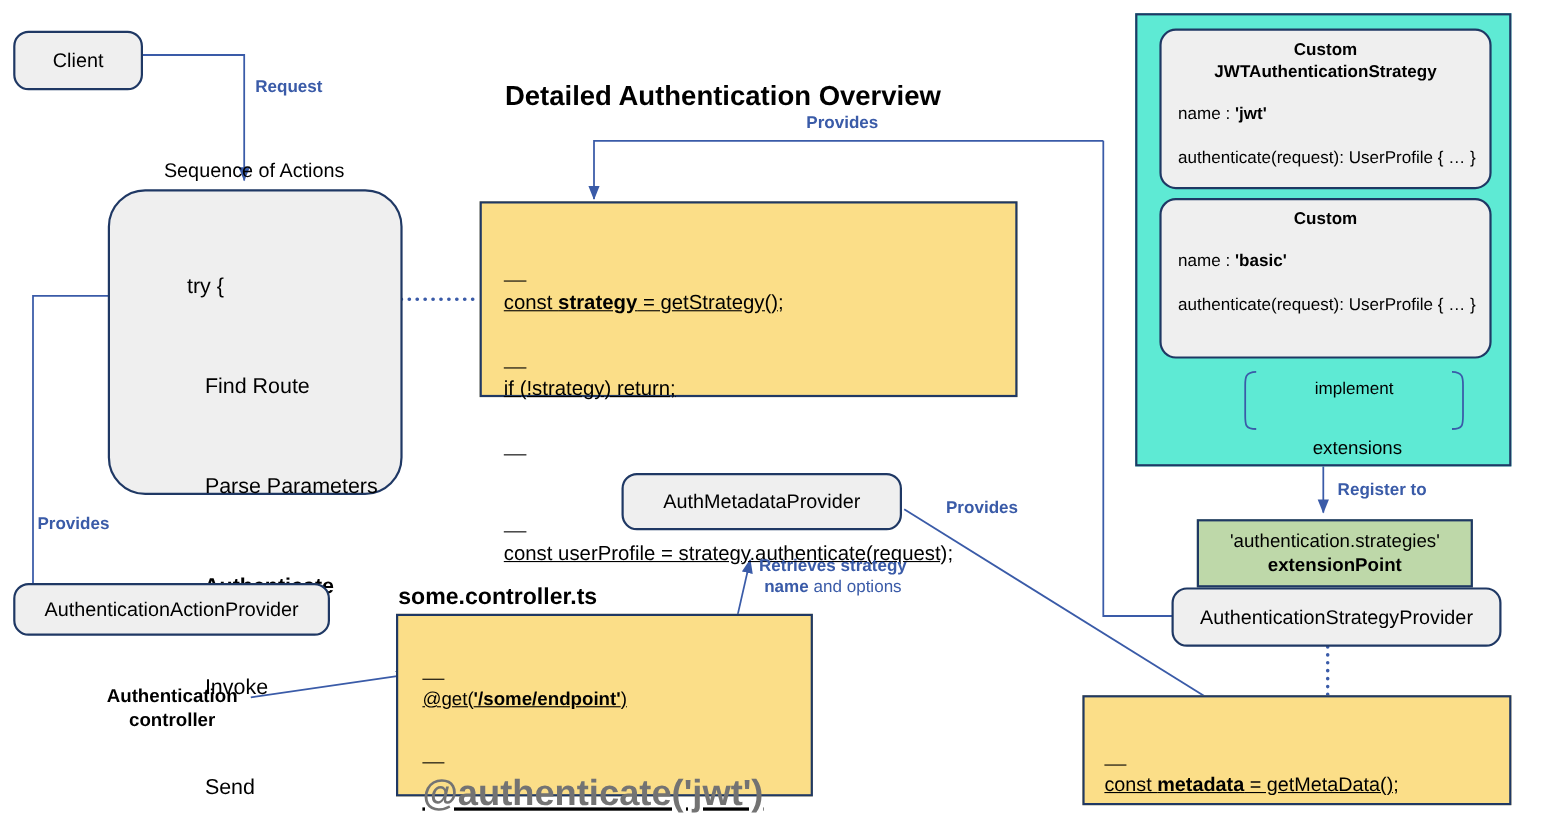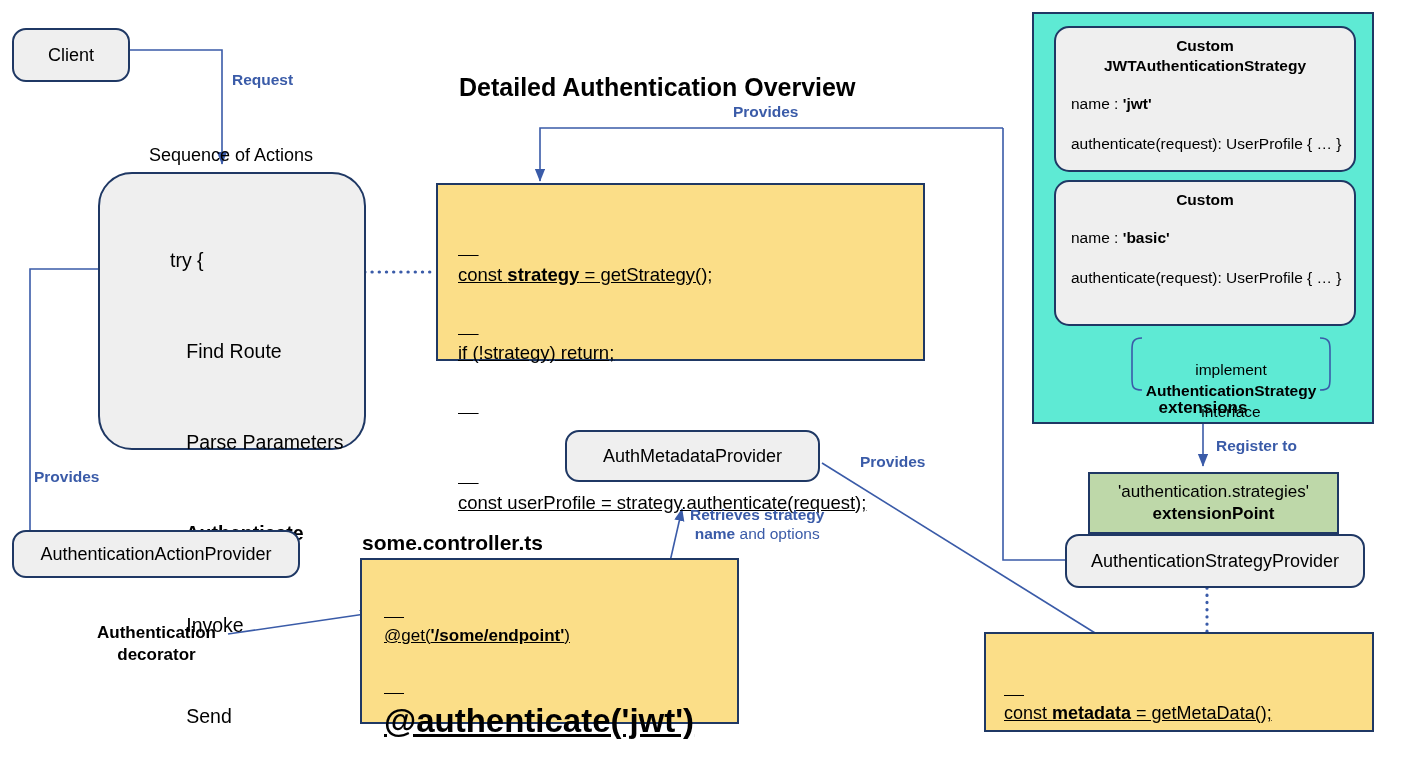--- a/index.html
+++ b/index.html
@@ -97,40 +97,41 @@
   .sc-line{font-size:15.5px;margin-left:15px;}
   .impl-brace{
     position:absolute;
     text-align:center;
     font-size:15.5px;
     line-height:1.35;
   }
   .extensions-word{
     position:absolute;
     text-align:center;
-    font-weight:bold;
+    font-weight:normal;
     font-size:17px;
     width:100%;
+    padding-left:31px;
   }
   .ctrl-file{
     position:absolute;
     font-weight:bold;
     font-size:21px;
     white-space:nowrap;
   }
   .deco-label{
     position:absolute;
     font-weight:bold;
     font-size:17px;
     text-align:center;
     line-height:1.3;
     white-space:nowrap;
   }
   .big-deco{
-    color:#000000;
+    color:#737373;
     font-weight:bold;
     font-size:33px;
   }
 </style>
 </head>
 <body>
 
 <div id="stage">
 
   <svg id="edges" viewBox="0 0 1412 758">
@@ -225,23 +226,22 @@
       <div class="sc-line" style="margin-top:19px;">
         <span>name : </span><span class="b">'basic'</span>
       </div>
       <div class="sc-line" style="margin-top:22px;">authenticate(request): UserProfile { … }</div>
     </div>
 
     <svg style="position:absolute;left:92px;top:322px;" width="210" height="56">
       <path d="M16,2 C6,2 6,8 6,14 L6,42 C6,50 6,54 16,54" fill="none" stroke="#3A5BA8" stroke-width="1.6"></path>
       <path d="M194,2 C204,2 204,8 204,14 L204,42 C204,50 204,54 194,54" fill="none" stroke="#3A5BA8" stroke-width="1.6"></path>
     </svg>
-    <div class="impl-brace" style="left:92px;top:346px;width:210px;">
+    <div class="impl-brace" style="left:92px;top:330px;width:210px;">
       <div>implement</div>
-      <div><span class="b">AuthenticationStrategy</span><span> interface</span></div>
     </div>
 
     <div class="extensions-word" style="left:0;top:384px;">extensions</div>
   </div>
 
   <div class="edge-label" style="left:1216px;top:437px;">Register to</div>
 
   <div class="node ext-point" style="left:1088px;top:472px;width:251px;height:62px;font-size:17px;">
     <div>'authentication.strategies'</div>
     <div class="b">extensionPoint</div>
@@ -267,21 +267,21 @@
   <div class="node code-box" style="left:360px;top:558px;width:379px;height:166px;padding:12px 0 0 22px;font-size:18px;">
     <div><span style="font-size: 17px;">@get(</span><span style="font-size: 17px; font-weight: bold;">'/some/endpoint'</span><span style="font-size: 17px;">)</span></div>
     <div class="big-deco" style="margin:-2px 0 -1px 0;">@authenticate('jwt')</div>
     
     
     
   </div>
 
   <div class="deco-label" style="left:84px;top:622px;width:145px;">
     <div>Authentication</div>
-    <div>decorator</div>
+    <div>controller</div>
   </div>
 
   <div class="node code-box" style="left:984px;top:632px;width:390px;height:100px;padding:16px 0 0 18px;font-size:18px;">
     <div><span>const </span><span class="b">metadata</span><span> = getMetaData();</span></div>
     
     
   </div>
 
 </div>
 

